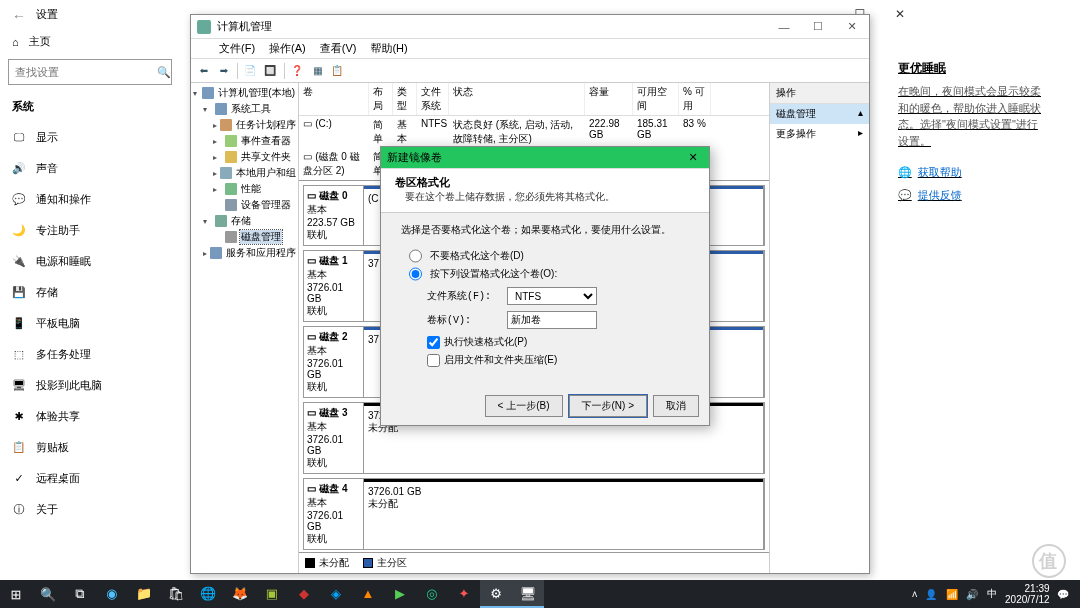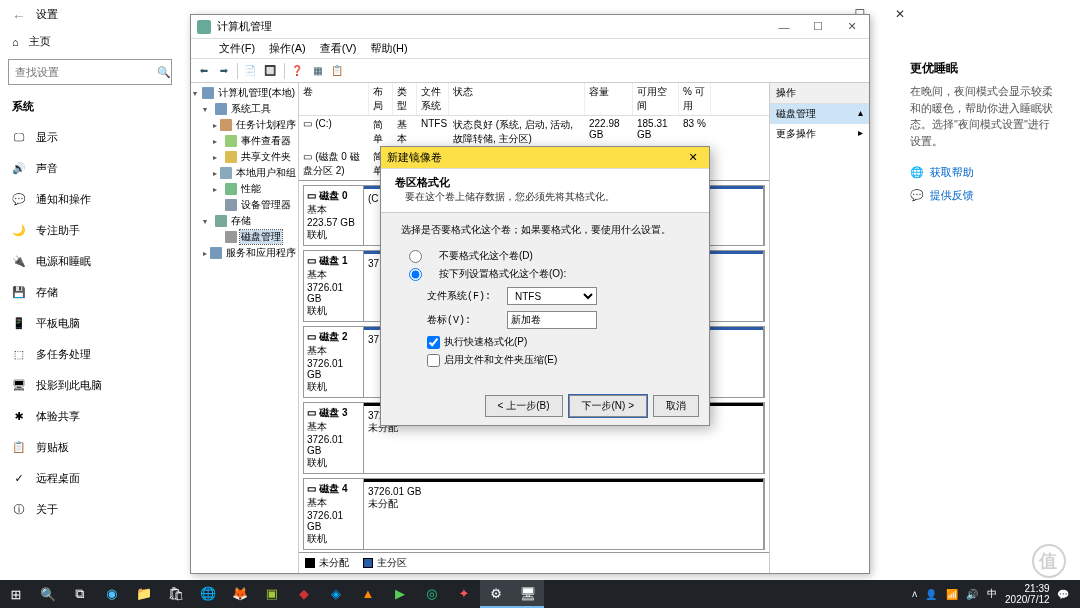--- a/index.html
+++ b/index.html
@@ -13,21 +13,21 @@
 .settings-left { width: 180px; padding: 0 8px; }
 .home-row { display: flex; align-items: center; gap: 10px; padding: 6px 4px 10px 4px; }
 .search-box { display: flex; align-items: center; border: 1px solid #999; height: 26px; padding: 0 6px; margin-bottom: 10px; }
 .search-box input { border: none; outline: none; flex: 1; font-size: 11px; background: transparent; }
 .search-box .sicon { color: #666; }
 .sys-header { font-weight: bold; padding: 4px; margin-bottom: 4px; }
 .nav-item { display: flex; align-items: center; gap: 10px; padding: 8px 4px; cursor: pointer; }
 .nav-item .nicon { width: 14px; text-align: center; }
 
 
-.help-panel { position: absolute; right: 20px; top: 60px; width: 150px; font-size: 11px; }
+.help-panel { position: absolute; right: 32px; top: 60px; width: 150px; font-size: 11px; text-decoration: underline; }
 .help-panel h4 { font-size: 12px; margin-bottom: 6px; }
 .help-panel p { color: #555; line-height: 1.5; margin-bottom: 16px; }
 .help-link { display: flex; align-items: center; gap: 6px; color: #0066cc; margin-bottom: 8px; cursor: pointer; }
 
 
 .title-controls { position: absolute; right: 0; top: 0; height: 28px; display: flex; }
 .title-controls div { width: 40px; display: flex; align-items: center; justify-content: center; color: #333; cursor: pointer; font-size: 12px; }
 
 
 .mmc-win { position: absolute; left: 190px; top: 14px; width: 680px; height: 560px; background: #fff; border: 1px solid #888; box-shadow: 2px 2px 8px rgba(0,0,0,0.25); }
@@ -71,28 +71,28 @@
 .legend span { display: flex; align-items: center; gap: 4px; }
 .legend .sw { width: 10px; height: 10px; border: 1px solid #000; }
 
 .actions { width: 100px; border-left: 1px solid #ccc; }
 .actions-h { background: #f0f0f0; padding: 3px 6px; font-size: 10px; border-bottom: 1px solid #ddd; }
 .actions-item { padding: 3px 6px; font-size: 10px; cursor: pointer; display: flex; justify-content: space-between; }
 .actions-item.hl { background: #cde4f7; }
 
 
 .wizard { position: absolute; left: 380px; top: 146px; width: 330px; height: 280px; background: #f0f0f0; border: 1px solid #888; box-shadow: 3px 3px 12px rgba(0,0,0,0.3); }
-.wiz-title { height: 22px; background: #fde047; display: flex; align-items: center; padding: 0 6px; font-size: 11px; border-bottom: 1px solid #ddd; }
+.wiz-title { height: 22px; background: #22c55e; display: flex; align-items: center; padding: 0 6px; font-size: 11px; border-bottom: 1px solid #ddd; }
 .wiz-title .close { margin-left: auto; cursor: pointer; width: 20px; text-align: center; }
 .wiz-head { background: #fff; padding: 6px 14px 8px 14px; border-bottom: 1px solid #ccc; }
 .wiz-head h5 { font-size: 11px; font-weight: bold; }
 .wiz-head p { font-size: 10px; padding-left: 10px; color: #333; }
 .wiz-body { padding: 10px 20px; font-size: 10px; }
 .wiz-body .hint { margin-bottom: 12px; }
-.radio-row { display: flex; align-items: center; gap: 17px; margin: 4px 0 4px 8px; }
+.radio-row { display: flex; gap: 8px; margin: 4px 0 4px 8px; }
 .form-row { display: flex; align-items: center; margin: 6px 0 6px 26px; }
 .form-row label { width: 80px; font-family: Liberation Mono, monospace; }
 .form-row select, .form-row input[type=text] { width: 90px; font-size: 10px; height: 18px; border: 1px solid #888; background: #fff; padding: 0 3px; }
 .chk-row { display: flex; align-items: center; gap: 4px; margin: 4px 0 4px 26px; }
 .wiz-buttons { position: absolute; bottom: 8px; right: 10px; display: flex; gap: 6px; }
 .wiz-buttons button { font-size: 10px; padding: 3px 12px; border: 1px solid #888; background: #e8e8e8; cursor: pointer; }
 .wiz-buttons button.primary { outline: 1px solid #36a; }
 
 
 .taskbar { position: absolute; left: 0; bottom: 0; width: 1080px; height: 28px; background: #1f2328; display: flex; align-items: center; }

